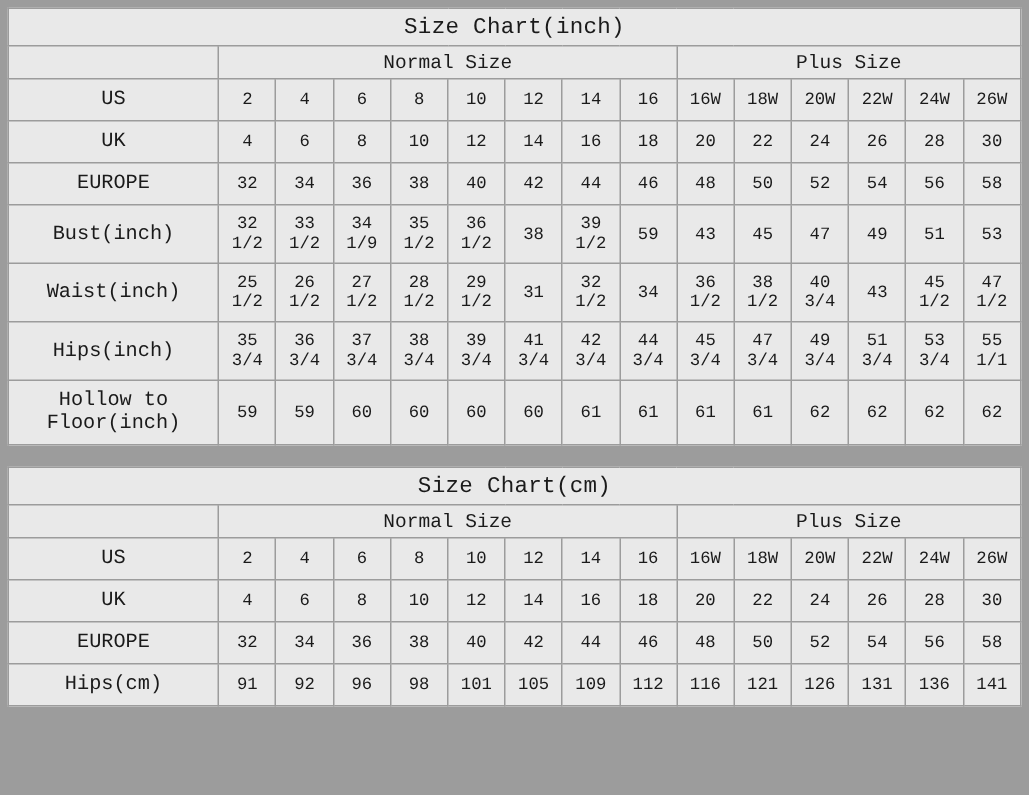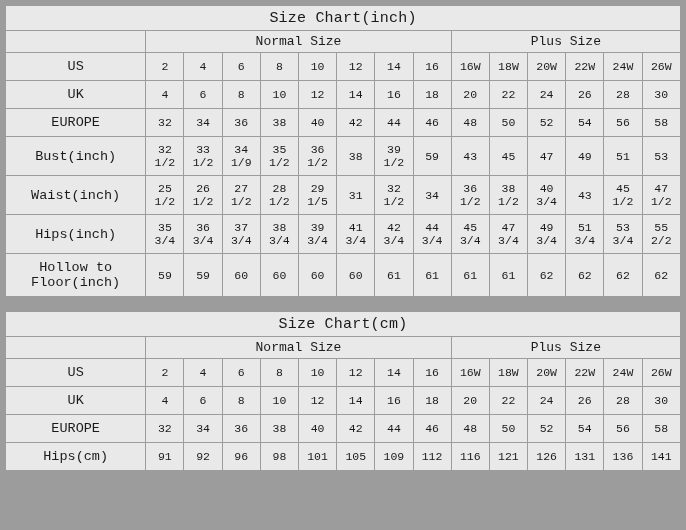--- a/index.html
+++ b/index.html
@@ -164,21 +164,21 @@
             <td class="cell">49</td>
             <td class="cell">51</td>
             <td class="cell">53</td>
           </tr>
           <tr>
             <td class="rowlabel">Waist(inch)</td>
             <td class="cell">25 1/2</td>
             <td class="cell">26 1/2</td>
             <td class="cell">27 1/2</td>
             <td class="cell">28 1/2</td>
-            <td class="cell">29 1/5</td>
+            <td class="cell">29 1/2</td>
             <td class="cell">31</td>
             <td class="cell">32 1/2</td>
             <td class="cell">34</td>
             <td class="cell">36 1/2</td>
             <td class="cell">38 1/2</td>
             <td class="cell">40 3/4</td>
             <td class="cell">43</td>
             <td class="cell">45 1/2</td>
             <td class="cell">47 1/2</td>
           </tr>
@@ -190,21 +190,21 @@
             <td class="cell">38 3/4</td>
             <td class="cell">39 3/4</td>
             <td class="cell">41 3/4</td>
             <td class="cell">42 3/4</td>
             <td class="cell">44 3/4</td>
             <td class="cell">45 3/4</td>
             <td class="cell">47 3/4</td>
             <td class="cell">49 3/4</td>
             <td class="cell">51 3/4</td>
             <td class="cell">53 3/4</td>
-            <td class="cell">55 2/2</td>
+            <td class="cell">55 1/1</td>
           </tr>
           <tr>
             <td class="rowlabel">Hollow to Floor(inch)</td>
             <td class="cell">59</td>
             <td class="cell">59</td>
             <td class="cell">60</td>
             <td class="cell">60</td>
             <td class="cell">60</td>
             <td class="cell">60</td>
             <td class="cell">61</td>

